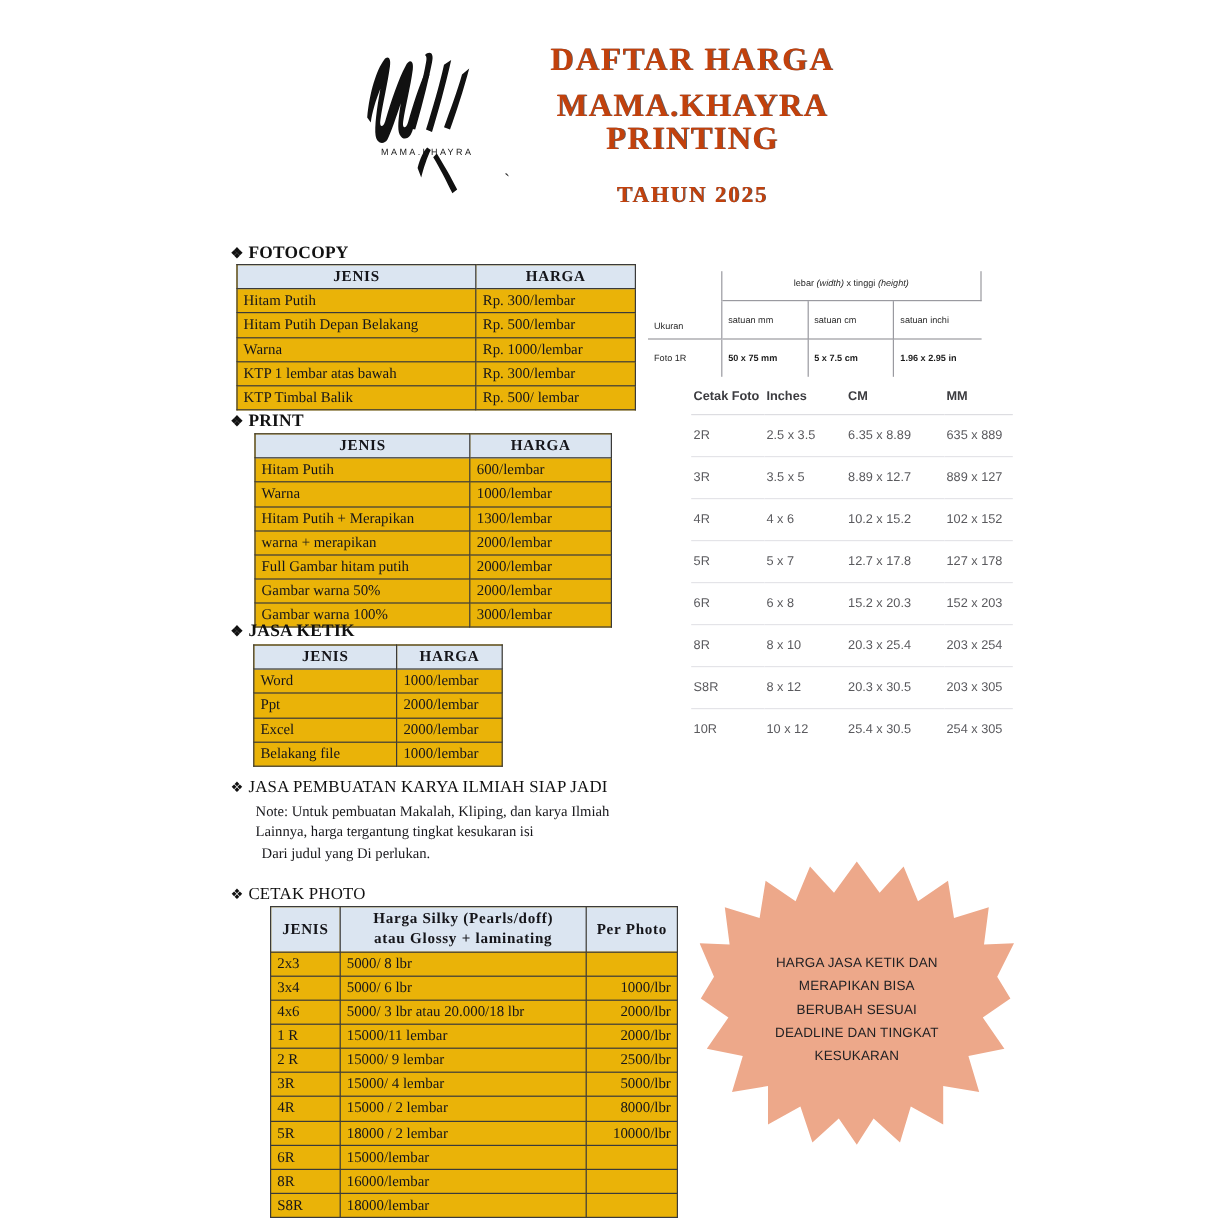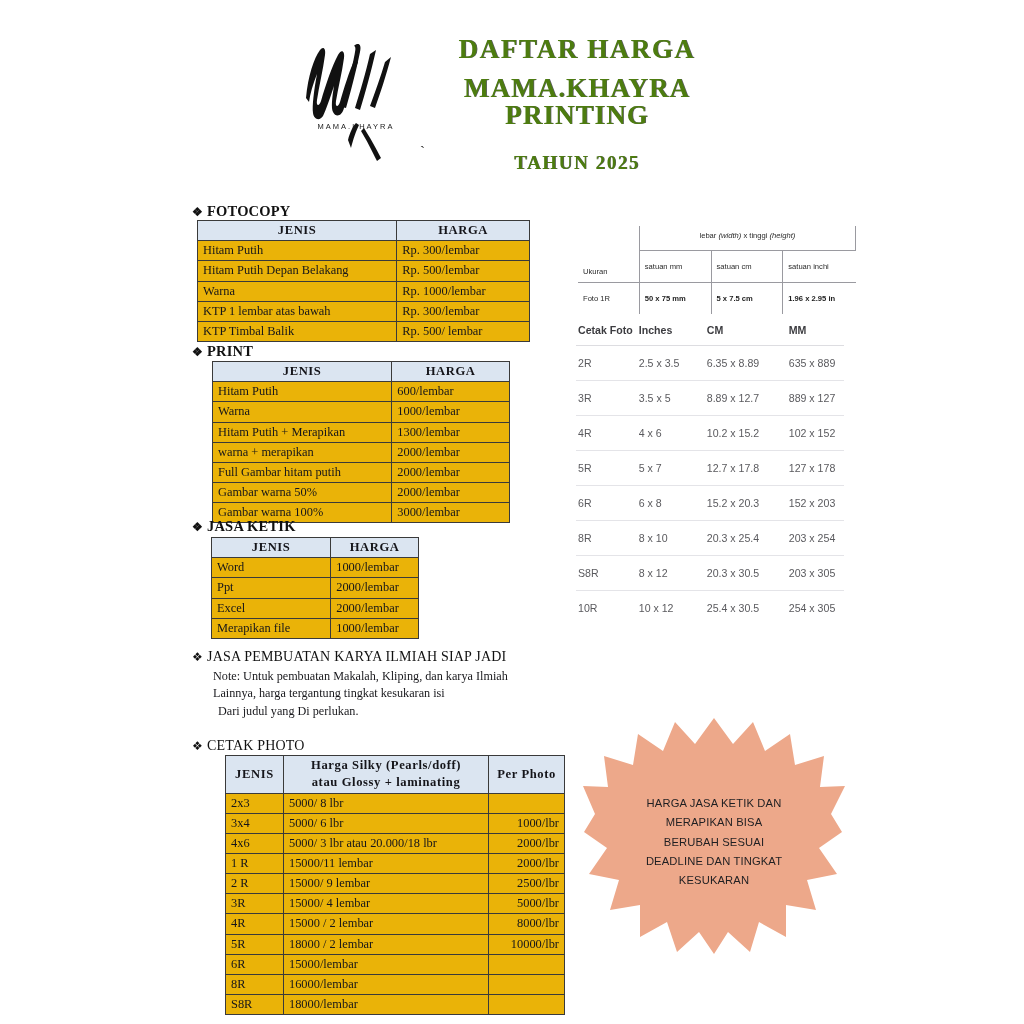--- a/index.html
+++ b/index.html
@@ -42,21 +42,21 @@
   }
   #title-block {
     position: absolute;
     left: 392px; top: 36px;
     width: 370px;
     text-align: center;
   }
   .title-line {
     font-family: "Liberation Serif", "DejaVu Serif", serif;
     font-weight: bold;
-    color: #4d7c0f;
+    color: #c2410c;
     letter-spacing: 1.6px;
     line-height: 1.0;
     text-shadow: 0.7px 0 0 #5c5c68, -0.5px 0 0 #ffffff;
   }
   #title-line-1 { font-size: 27px; margin-bottom: 12px; }
   #title-line-2 { font-size: 27px; margin-bottom: 24px; letter-spacing: 1.1px; }
   #title-line-3 { font-size: 19px; }
   #title-tick {
     position: absolute;
     left: 420px; top: 143px;
@@ -113,21 +113,21 @@
     font-family: "Liberation Serif", "DejaVu Serif", serif;
     font-size: 12.2px;
     line-height: 1.42;
     color: #18181c;
   }
   #karya-note div:nth-child(3) { padding-left: 5px; }
 
   
   #sizeref1 {
     position: absolute;
-    left: 578px; top: 226px;
+    left: 540px; top: 226px;
     width: 278px;
     border-collapse: collapse;
     font-family: "Liberation Sans", sans-serif;
     font-size: 7.6px;
     color: #2a2a2a;
   }
   #sizeref1 td, #sizeref1 th {
     border: 1px solid #9a9aa0;
     padding: 4px 5px;
     font-weight: normal;
@@ -322,21 +322,21 @@
     </tr>
     <tr>
       <td>Ppt</td>
       <td>2000/lembar</td>
     </tr>
     <tr>
       <td>Excel</td>
       <td>2000/lembar</td>
     </tr>
     <tr>
-      <td>Merapikan file</td>
+      <td>Belakang file</td>
       <td>1000/lembar</td>
     </tr>
   </tbody>
 </table>
 
 <div class="section-heading" style="left:192px; top:649px; font-size:14px; font-weight:normal;">
   <span class="bullet">❖</span><span>JASA PEMBUATAN KARYA ILMIAH SIAP JADI</span>
 </div>
 <div id="karya-note">
   <div>Note: Untuk pembuatan Makalah, Kliping, dan karya Ilmiah</div>

